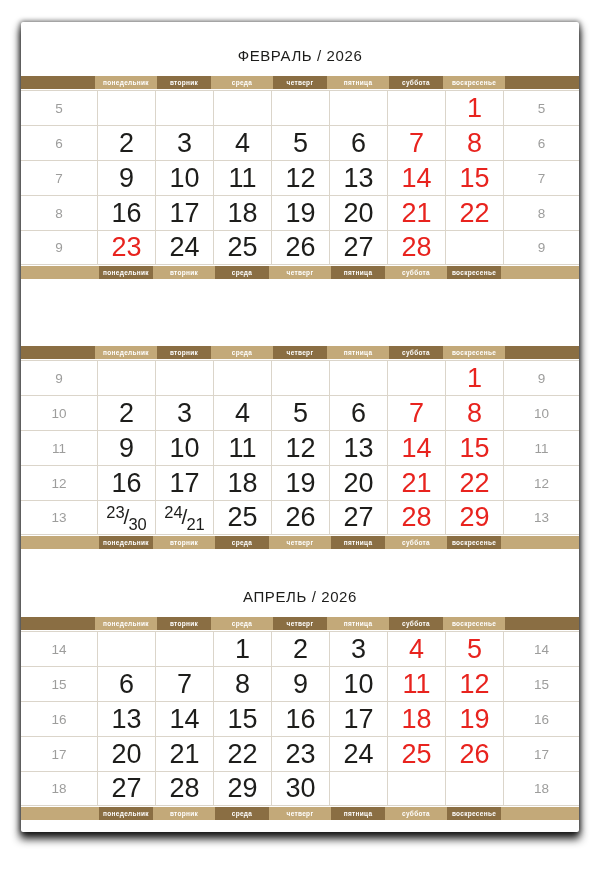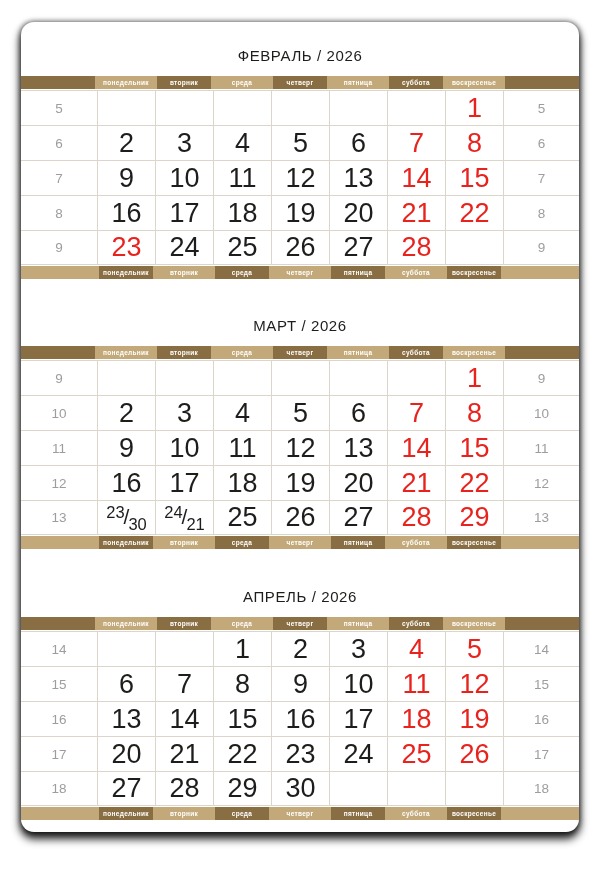--- a/index.html
+++ b/index.html
@@ -1,19 +1,19 @@
 <!DOCTYPE html>
 <html><head>
 <meta charset="utf-8">
 <style>
   html,body{margin:0;padding:0;background:#fff;}
   .stage{position:relative;width:600px;height:888px;background:#ffffff;overflow:hidden;
          font-family:"Liberation Sans", sans-serif;}
   .card{position:absolute;left:21px;top:22px;width:558px;height:810px;background:#fff;
-        border-radius:13px;
+        border-radius:2px;
         box-shadow:0 6px 8px 1px rgba(0,0,0,0.88), 0 0 5px 1px rgba(0,0,0,0.5);}
   .month{position:absolute;left:0;width:558px;height:258px;}
   .m-feb{top:0;} .m-mar{top:270px;} .m-apr{top:541px;padding-left:44px;}
   .title{position:absolute;top:25px;left:0;width:558px;text-align:center;
          font-size:15px;color:#1d1d1b;letter-spacing:0.6px;}
   .strip{position:absolute;left:0;width:558px;height:13px;background:#c3a979;
          display:grid;grid-template-columns:76px repeat(7,1fr) 76px;}
   .strip-top{top:54px;} .strip-bottom{top:244px;}
   .seg{height:13px;display:flex;align-items:center;justify-content:center;}
   .seg.dark{background:#8a6e43;margin:0 2px;}
@@ -212,21 +212,20 @@
             <span class="wd">суббота</span>
           </div>
           <div class="seg dark">
             <span class="wd">воскресенье</span>
           </div>
           <div class="seg"></div>
         </div>
     </div>
 
     <div class="month m-mar">
-      <div class="title">МАРТ / 2026</div>
       <div class="strip strip-top">
           <div class="seg dark capL"></div>
           <div class="seg">
             <span class="wd">понедельник</span>
           </div>
           <div class="seg dark">
             <span class="wd">вторник</span>
           </div>
           <div class="seg">
             <span class="wd">среда</span>

